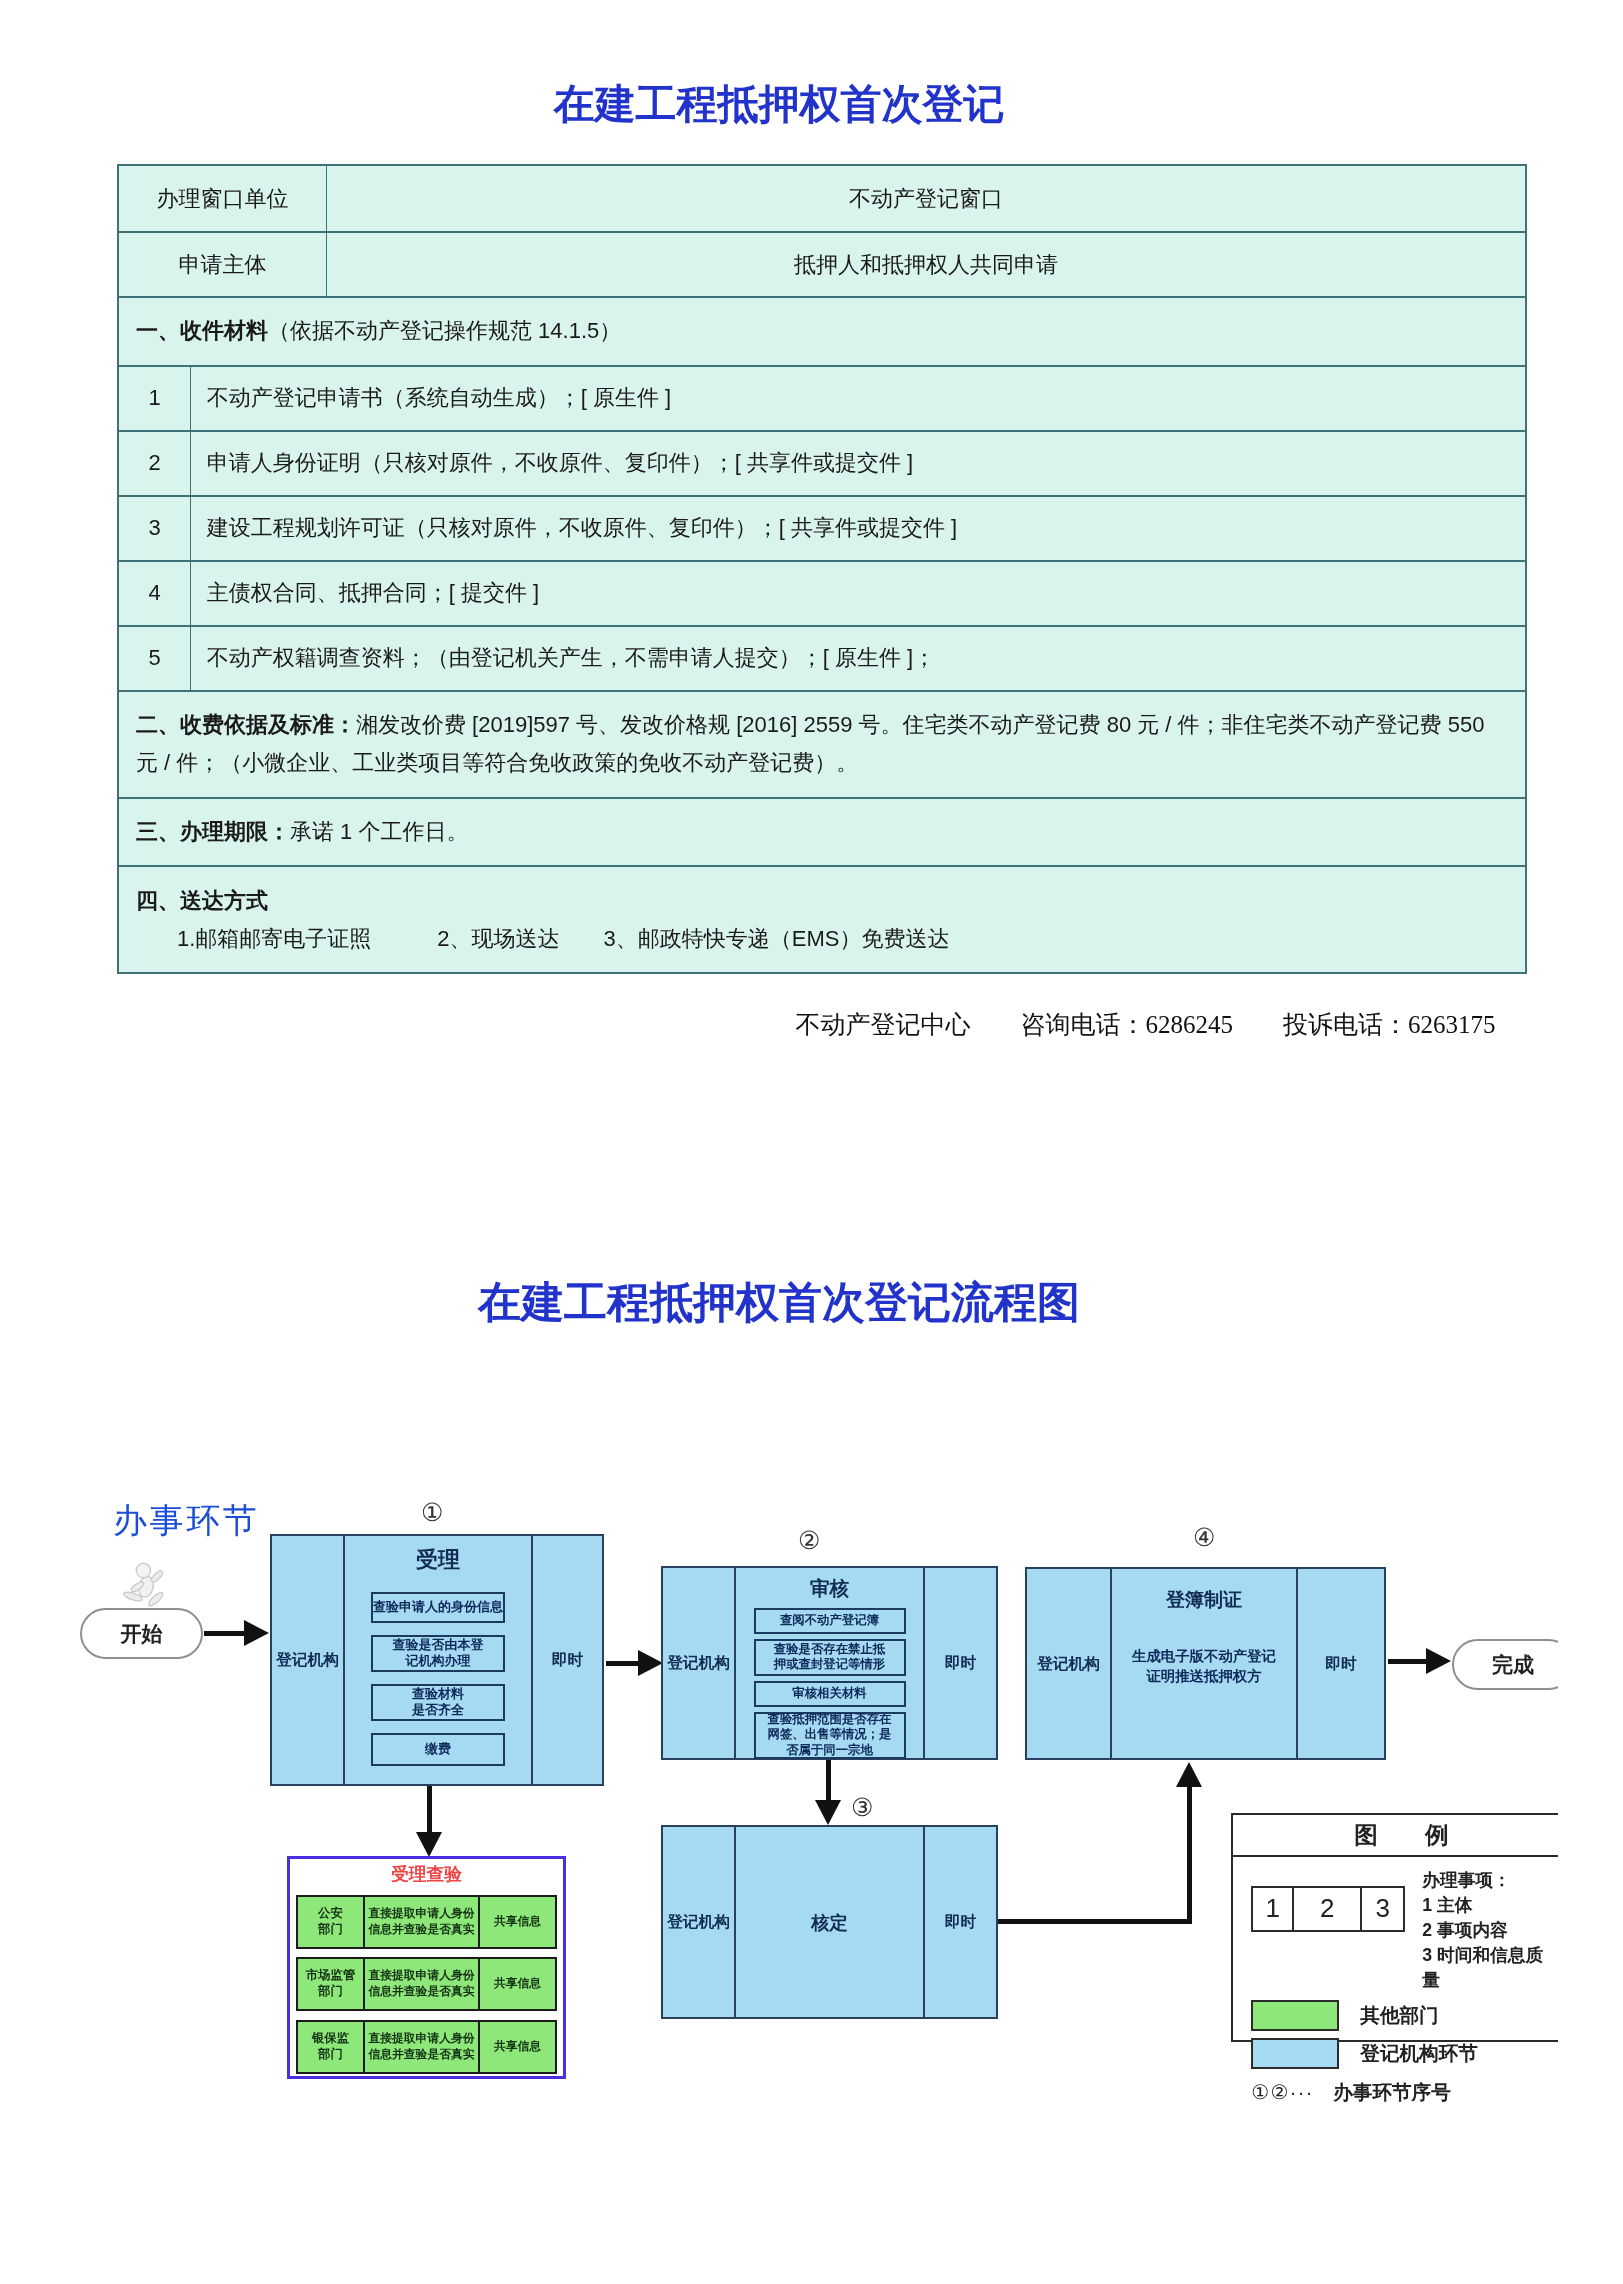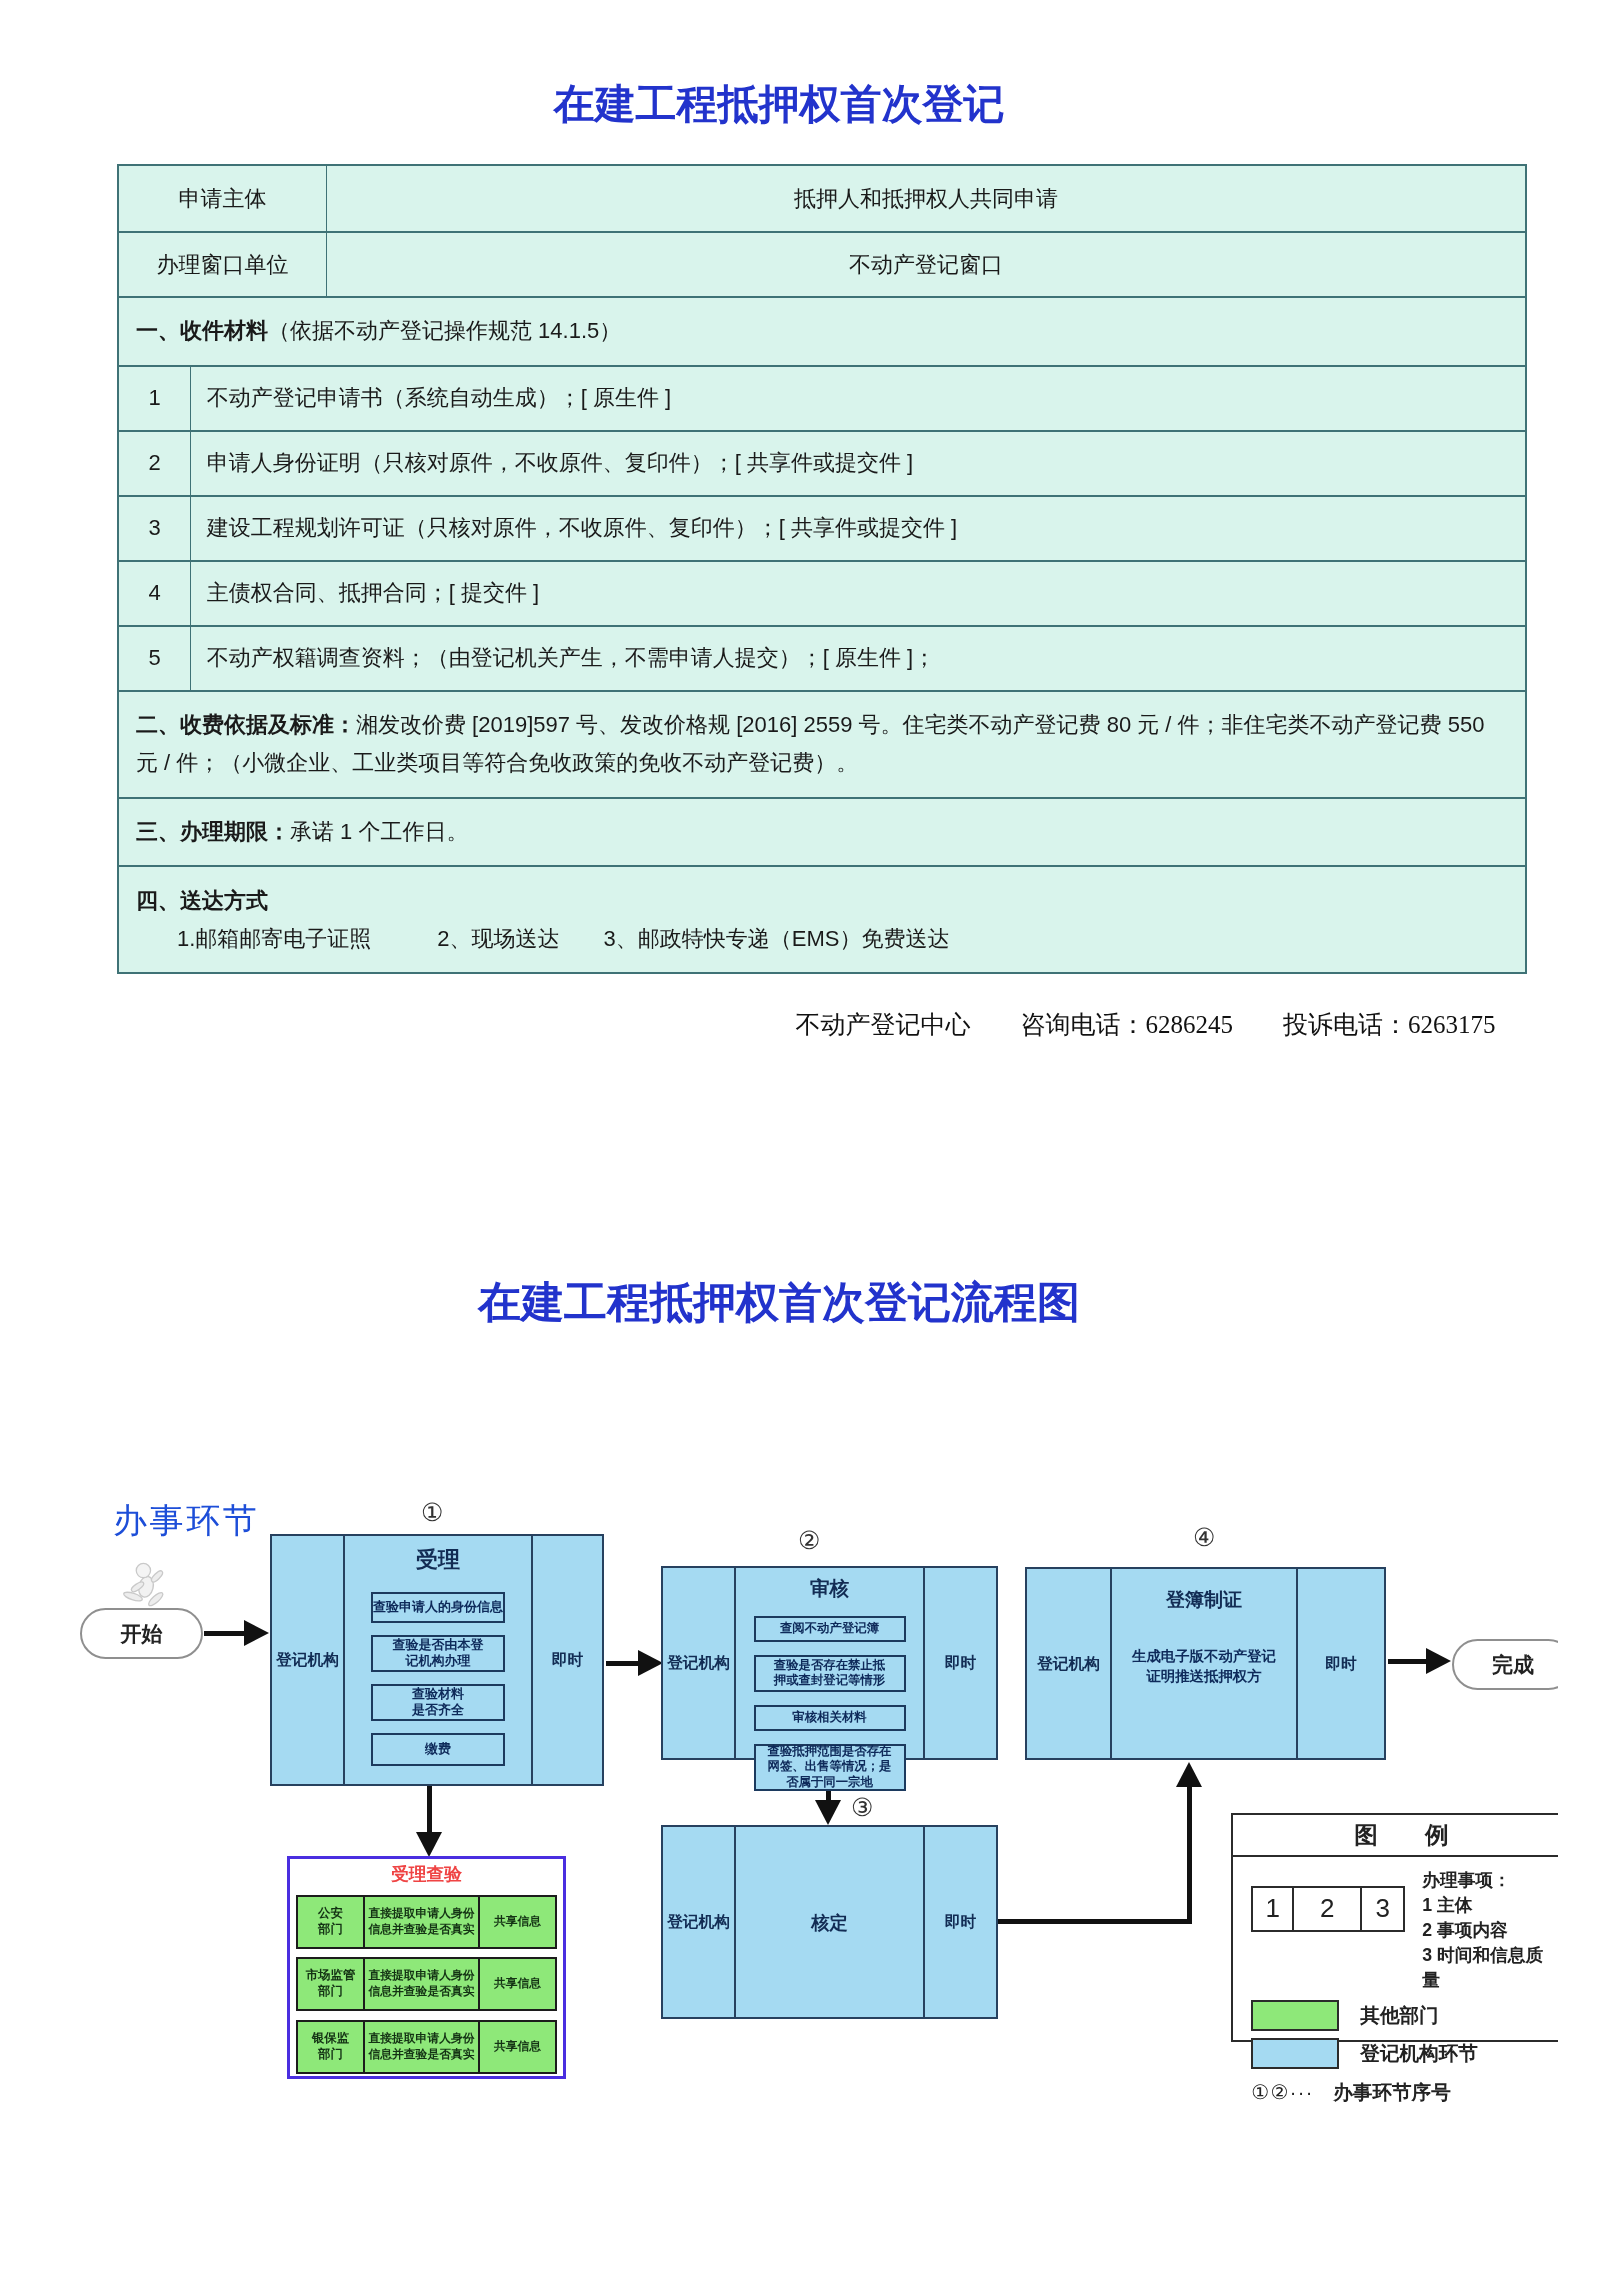--- a/index.html
+++ b/index.html
@@ -99,26 +99,26 @@
 </style>
 </head>
 <body>
 
 <div class="page">
 
   <div class="doc-title">在建工程抵押权首次登记</div>
 
   <div class="info-table">
     <div class="tr h100">
+      <div class="th">办理窗口单位</div>
+      <div class="td">不动产登记窗口</div>
+    </div>
+    <div class="tr h100">
       <div class="th">申请主体</div>
       <div class="td">抵押人和抵押权人共同申请</div>
-    </div>
-    <div class="tr h100">
-      <div class="th">办理窗口单位</div>
-      <div class="td">不动产登记窗口</div>
     </div>
     <div class="tr">
       <div class="sec">
         <span class="sec-title">一、收件材料</span><span>（依据不动产登记操作规范 14.1.5）</span>
       </div>
     </div>
     <div class="tr">
       <div class="no">1</div>
       <div class="mat-td">不动产登记申请书（系统自动生成）；[ 原生件 ]</div>
     </div>
@@ -196,21 +196,21 @@
 记机构办理</div>
       <div class="fsub" style="width:134px;min-height:37px;font-size:13px;line-height:16.4px;">查验材料
 是否齐全</div>
       <div class="fsub" style="width:134px;min-height:33px;font-size:13px;line-height:16.4px;">缴费</div>
     </div>
     <div class="fside right sidefont" style="width:71px;">即时</div>
   </div>
 
   <div class="fblock" style="left:661px;top:1566px;width:337px;height:194px;">
     <div class="fside left sidefont" style="width:73px;">登记机构</div>
-    <div class="fmid" style="padding-top:6.5px;gap:13px;">
+    <div class="fmid" style="padding-top:6.5px;gap:5px;">
       <div class="fhead" style="font-size:19.6px;margin-bottom:1.3px;">审核</div>
       <div class="fsub" style="width:152px;min-height:26px;font-size:12.4px;line-height:15.7px;">查阅不动产登记簿</div>
       <div class="fsub" style="width:152px;min-height:37px;font-size:12.4px;line-height:15.7px;">查验是否存在禁止抵
 押或查封登记等情形</div>
       <div class="fsub" style="width:152px;min-height:26px;font-size:12.4px;line-height:15.7px;">审核相关材料</div>
       <div class="fsub" style="width:152px;min-height:47px;font-size:12.4px;line-height:15.7px;">查验抵押范围是否存在
 网签、出售等情况；是
 否属于同一宗地</div>
     </div>
     <div class="fside right sidefont" style="width:73px;">即时</div>

